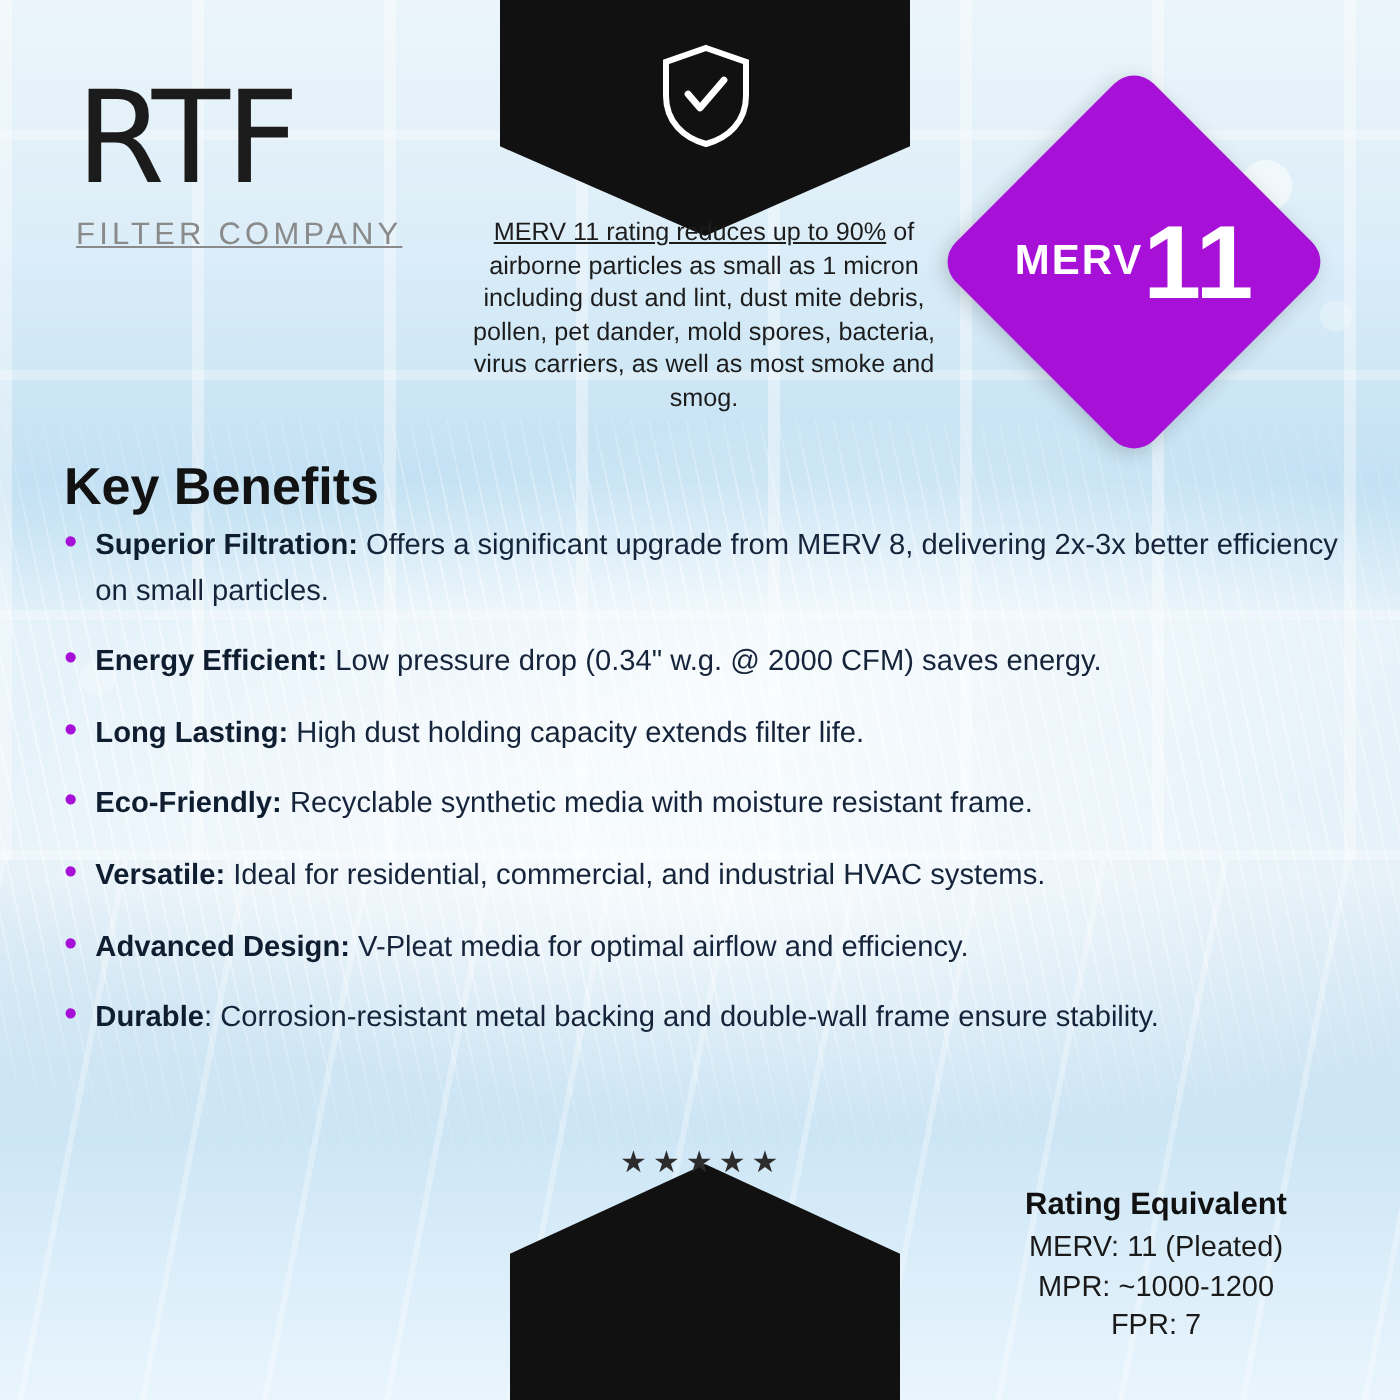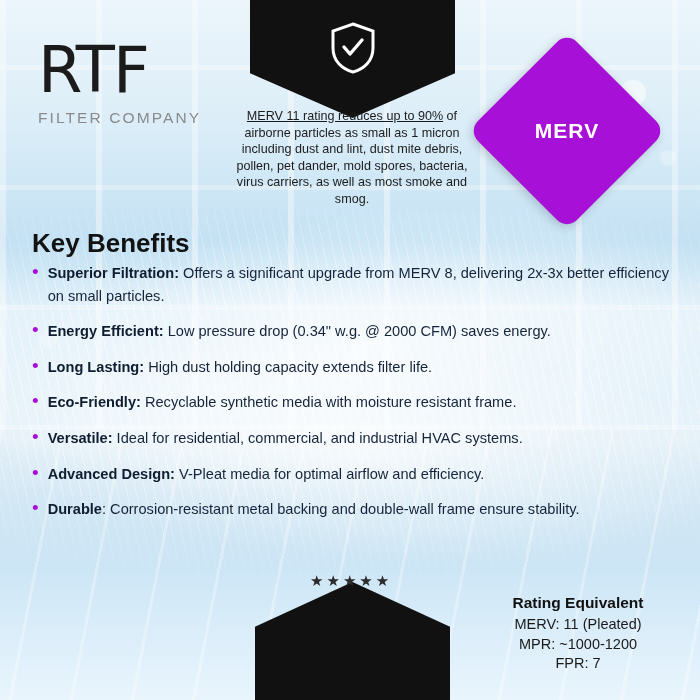--- a/index.html
+++ b/index.html
@@ -64,21 +64,21 @@
   }
   
   .logo { position: absolute; left: 38px; top: 40px; width: 200px; }
   .logo-main {
     font-family: "DejaVu Sans", sans-serif;
     font-weight: normal; font-size: 64px; letter-spacing: -2px;
     color: #1b1b1b; line-height: .95;
   }
   .logo-sub {
     margin-top: 8px;
-    font-size: 15.5px; letter-spacing: 2.1px; color: #8a8a8a; font-weight: 500;
+    font-size: 15.5px; letter-spacing: 2.1px; color: #8a8a8a; font-weight: 500; text-decoration: underline;
   }
   
   .shield { position: absolute; left: 330px; top: 22px; width: 46px; height: 52px; }
   
   .merv-text {
     position: absolute; left: 232px; top: 108px; width: 240px;
     text-align: center; font-size: 12.6px; line-height: 1.32; color: #1c1c1c;
   }
   .merv-text u { text-decoration: underline; }
   
@@ -155,20 +155,21 @@
   </div>
 
   <div class="merv-text">
     <u>MERV 11 rating reduces up to 90%</u><span> of airborne particles as small as 1 micron including dust and lint, dust mite debris, pollen, pet dander, mold spores, bacteria, virus carriers, as well as most smoke and smog.</span>
   </div>
 
   <div class="badge-wrap">
     <div class="badge"></div>
     <div class="badge-inner">
       <div class="badge-label">MERV</div>
+      <div class="badge-value">11</div>
     </div>
   </div>
 
   <div class="kb-title">Key Benefits</div>
 
   <div class="benefits">
     <div class="benefit">
       <span class="bullet">•</span>
       <div><b>Superior Filtration:</b><span> Offers a significant upgrade from MERV 8, delivering 2x-3x better efficiency on small particles.</span></div>
     </div>

